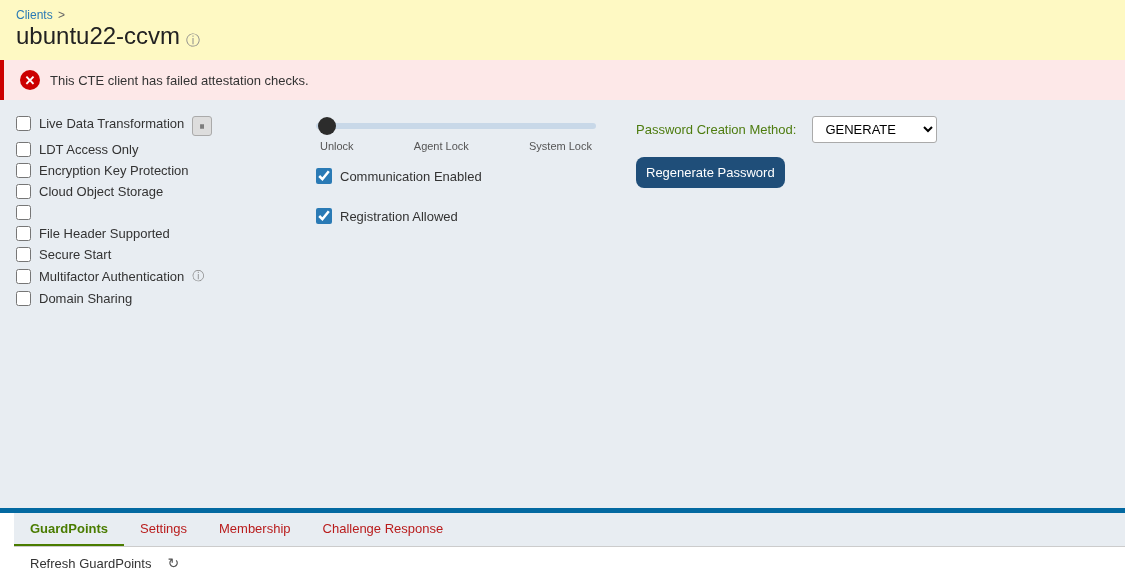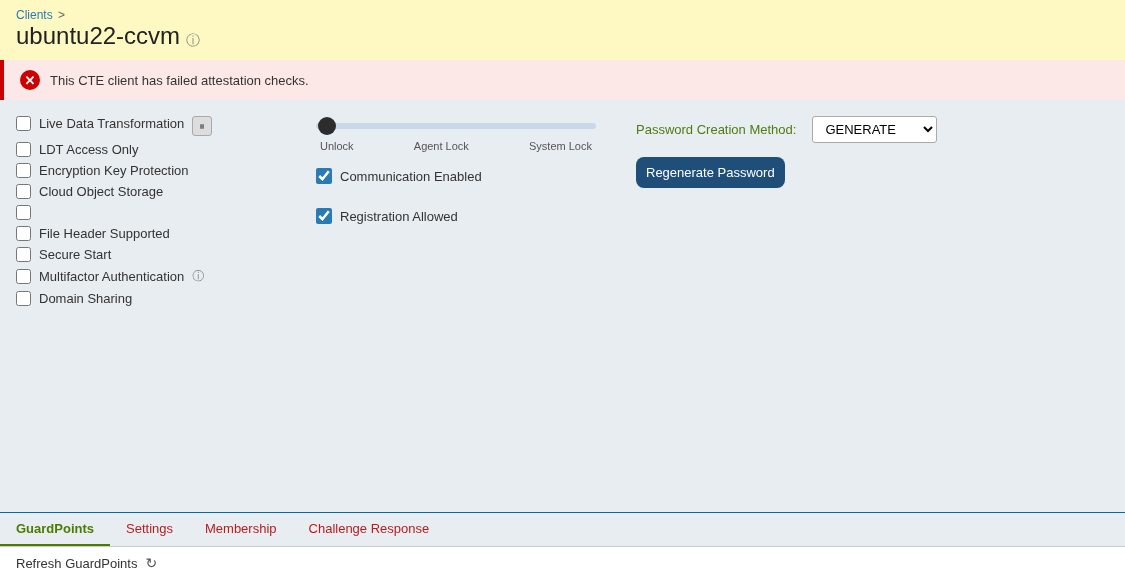--- a/index.html
+++ b/index.html
@@ -222,21 +222,21 @@
       border-bottom: 2px solid #4a7c00;
       font-weight: 600;
       background: #e8edf2;
     }
 
     .tab-footer {
       background: white;
       padding: 8px 16px;
       display: flex;
       align-items: center;
-      gap: 8px;
+      gap: 16px;
     }
     .refresh-label {
       font-size: 13px;
       color: #333;
     }
     .refresh-icon {
       color: #555;
       font-size: 14px;
       cursor: pointer;
     }
@@ -335,21 +335,21 @@
       <select class="pwd-select">
         <option>GENERATE</option>
         <option>MANUAL</option>
       </select>
     </div>
     <button class="regen-btn">Regenerate Password</button>
   </div>
 
 </div>
 
-<div style="position: absolute; bottom: 0; left: 0; right: 0; background: white; border-top: 1px solid #0369a1;">
+<div style="position: absolute; bottom: 0; left: 0; right: 0; background: white; border-top: 5px solid #0369a1; padding-left: 14px;">
   <div class="tabs-row">
     <div class="tab active">GuardPoints</div>
     <div class="tab">Settings</div>
     <div class="tab">Membership</div>
     <div class="tab">Challenge Response</div>
   </div>
   <div class="tab-footer">
     <span class="refresh-label">Refresh GuardPoints</span>
     <span class="refresh-icon">↻</span>
   </div>

